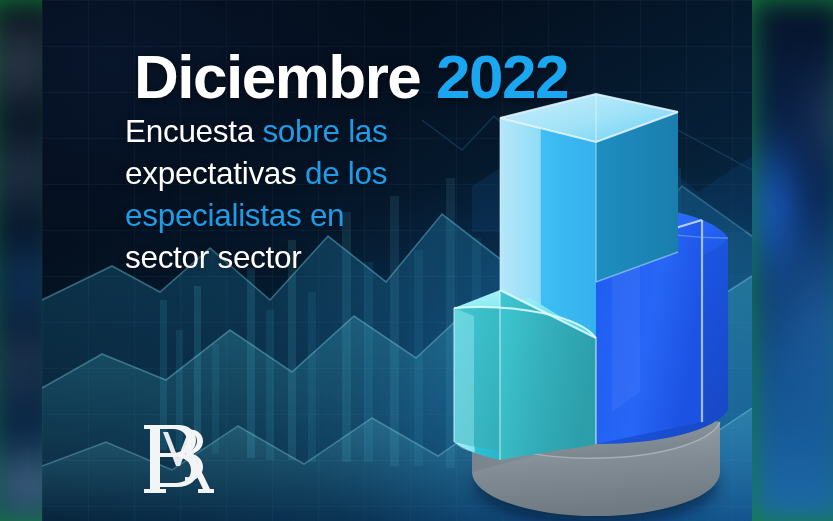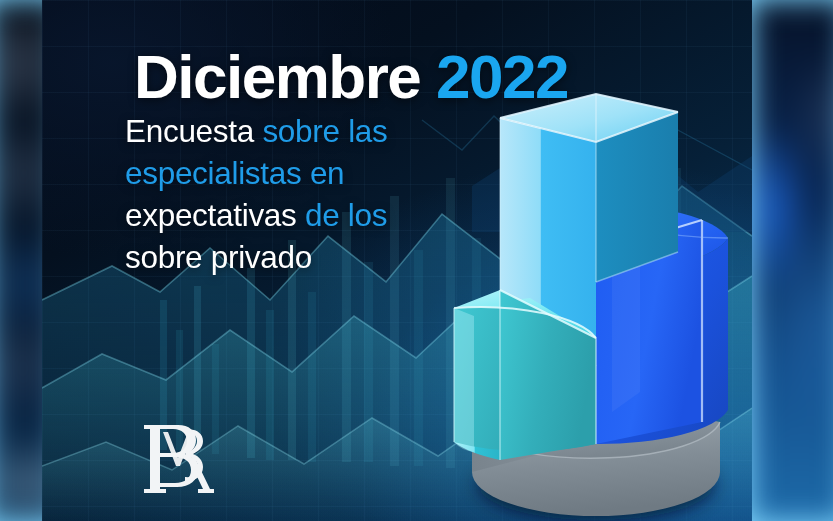--- a/index.html
+++ b/index.html
@@ -9,21 +9,21 @@
   }
   body {
     font-family: "Liberation Sans", sans-serif;
   }
 
   #stage {
     position: relative;
     width: 833px;
     height: 521px;
     overflow: hidden;
-    background: #7dd3fc;
+    background: #15803d;
   }
 
   
   .lb {
     position: absolute;
     top: 0;
     height: 521px;
     filter: blur(14px);
   }
   .lb-left {
@@ -202,23 +202,23 @@
         <path d="M430,186 L486,150 L540,190 L600,146 L656,192 L710,156 L710,232 L430,232 Z" fill="#0d3f6e" fill-opacity=".35"></path>
       </g>
     </svg>
 
     <h1 id="title">
       <span class="w">Diciembre</span><span class="w">&nbsp;</span><span class="b">2022</span>
     </h1>
 
     <div id="subtitle">
       <div><span class="w">Encuesta </span><span class="b">sobre las</span></div>
+      <div><span class="w">expectativas </span><span class="b">de los</span></div>
       <div><span class="b">especialistas en</span></div>
-      <div><span class="w">expectativas </span><span class="b">de los</span></div>
-      <div><span class="w">sobre privado</span></div>
+      <div><span class="w">sector sector</span></div>
     </div>
 
     <svg id="logo" viewBox="0 0 76 94">
       <g fill="#f2f4f6">
 
         <path d="M6 13 h22 v4 h-6 v60 h6 v4 H6 v-4 h6 V17 H6 z"></path>
 
         <path d="M20 13 h20 c11 0 18 6 18 15 0 7 -4 12 -11 14 8 2 13 8 13 16 0 10 -8 17 -21 17 H20 v-4 h17
                  c10 0 16 -5 16 -13 0 -8 -6 -13 -17 -13 H20 v-4 h15 c9 0 14 -5 14 -12 0 -7 -5 -12 -14 -12 H20 z"></path>
 

